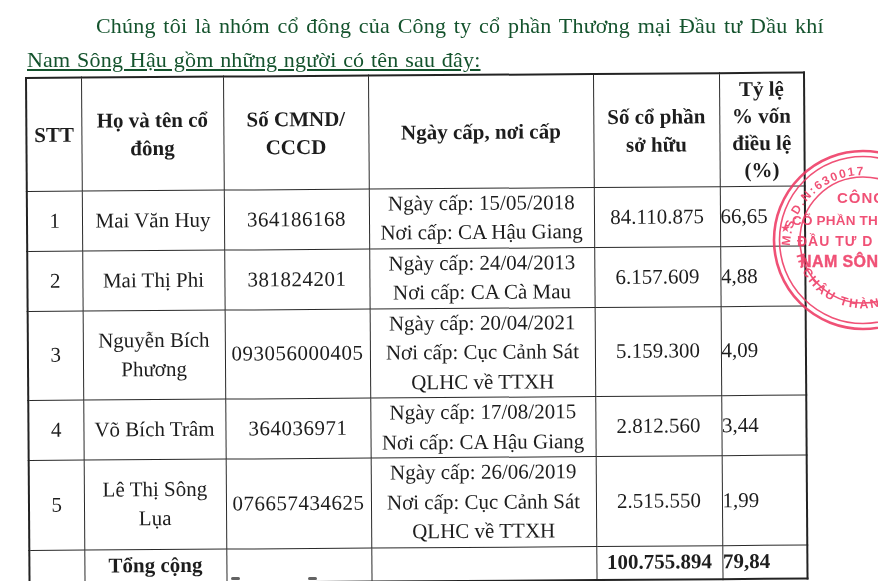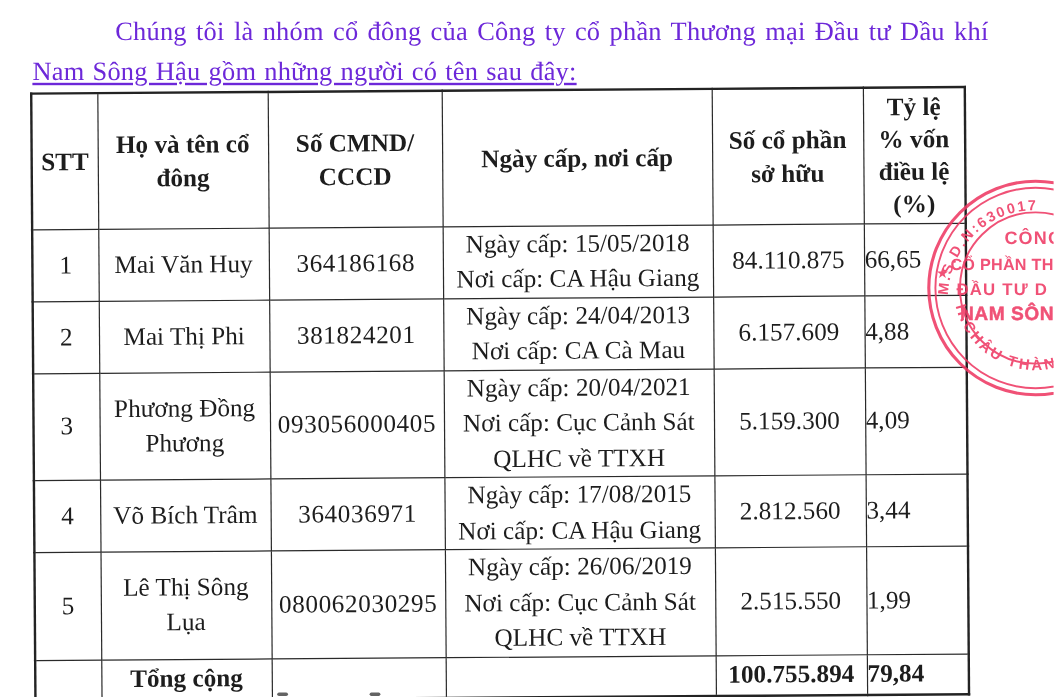--- a/index.html
+++ b/index.html
@@ -5,21 +5,21 @@
   html,body{margin:0;padding:0;}
   body{
     width:878px;height:581px;overflow:hidden;position:relative;
     background:#ffffff;
     font-family:"Liberation Serif","DejaVu Serif",serif;
     color:#1f1f1f;
   }
   
   .intro-line{
     position:absolute;white-space:nowrap;
-    font-size:22px;letter-spacing:.2px;color:#6d28d9;
+    font-size:22px;letter-spacing:.2px;color:#14532d;
   }
   .intro-line.l1{left:96px;top:13px;word-spacing:2px;}
   .intro-line.l2{left:27px;top:47px;word-spacing:1px;text-decoration:underline;}
 
   
   .table-wrap{
     position:absolute;left:25px;top:77px;
     transform:rotate(-0.4deg);transform-origin:0 0;
   }
   table.shareholders{
@@ -125,41 +125,41 @@
         <td class="stt">2</td>
         <td class="name">Mai Thị Phi</td>
         <td class="cid">381824201</td>
         <td class="issue">Ngày cấp: 24/04/2013
 Nơi cấp: CA Cà Mau</td>
         <td class="shares">6.157.609</td>
         <td class="pct">4,88</td>
       </tr>
       <tr class="row3">
         <td class="stt">3</td>
-        <td class="name">Phương Đồng Phương</td>
+        <td class="name">Nguyễn Bích Phương</td>
         <td class="cid">093056000405</td>
         <td class="issue">Ngày cấp: 20/04/2021
 Nơi cấp: Cục Cảnh Sát
 QLHC về TTXH</td>
         <td class="shares">5.159.300</td>
         <td class="pct">4,09</td>
       </tr>
       <tr class="row4">
         <td class="stt">4</td>
         <td class="name">Võ Bích Trâm</td>
         <td class="cid">364036971</td>
         <td class="issue">Ngày cấp: 17/08/2015
 Nơi cấp: CA Hậu Giang</td>
         <td class="shares">2.812.560</td>
         <td class="pct">3,44</td>
       </tr>
       <tr class="row5">
         <td class="stt">5</td>
         <td class="name">Lê Thị Sông Lụa</td>
-        <td class="cid">080062030295</td>
+        <td class="cid">076657434625</td>
         <td class="issue">Ngày cấp: 26/06/2019
 Nơi cấp: Cục Cảnh Sát
 QLHC về TTXH</td>
         <td class="shares">2.515.550</td>
         <td class="pct">1,99</td>
       </tr>
       <tr class="total">
         <td class="stt"></td>
         <td class="name total-label">Tổng cộng</td>
         <td class="cid"></td>

